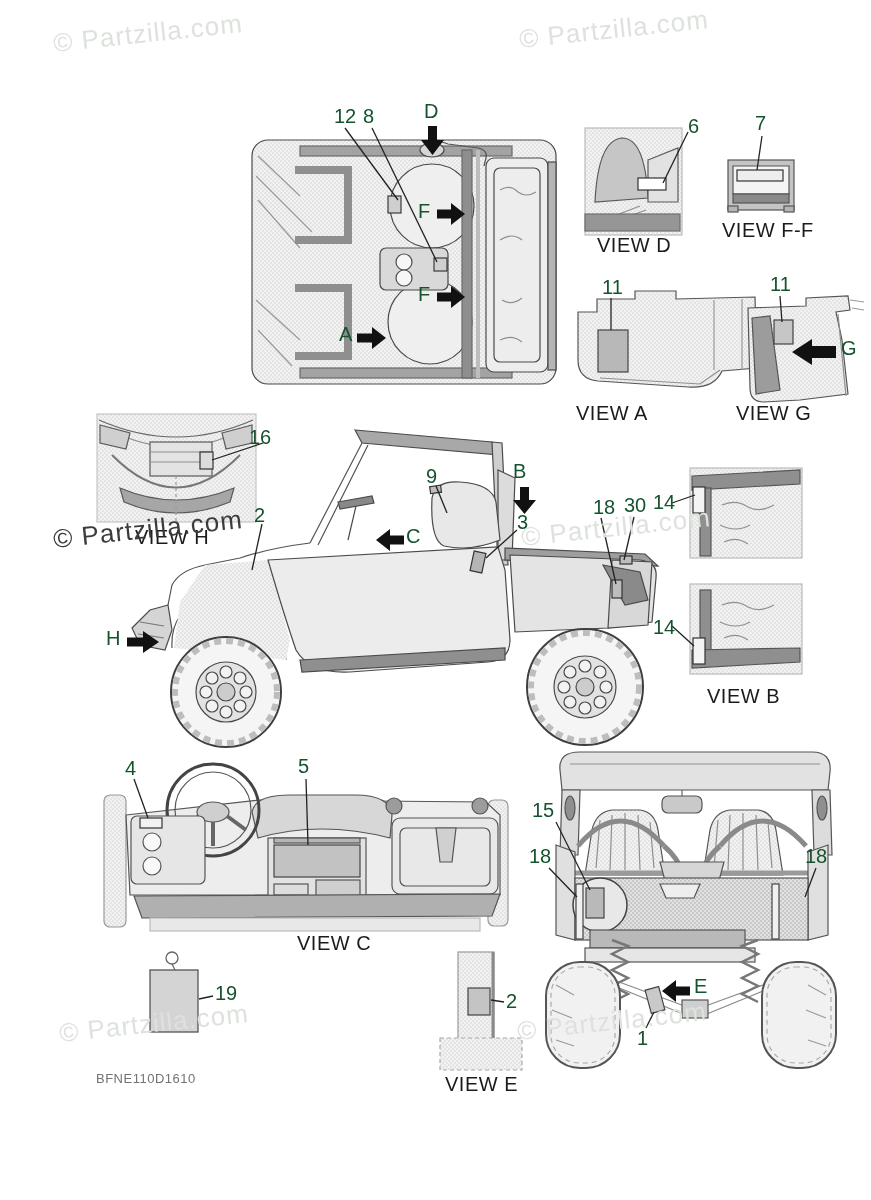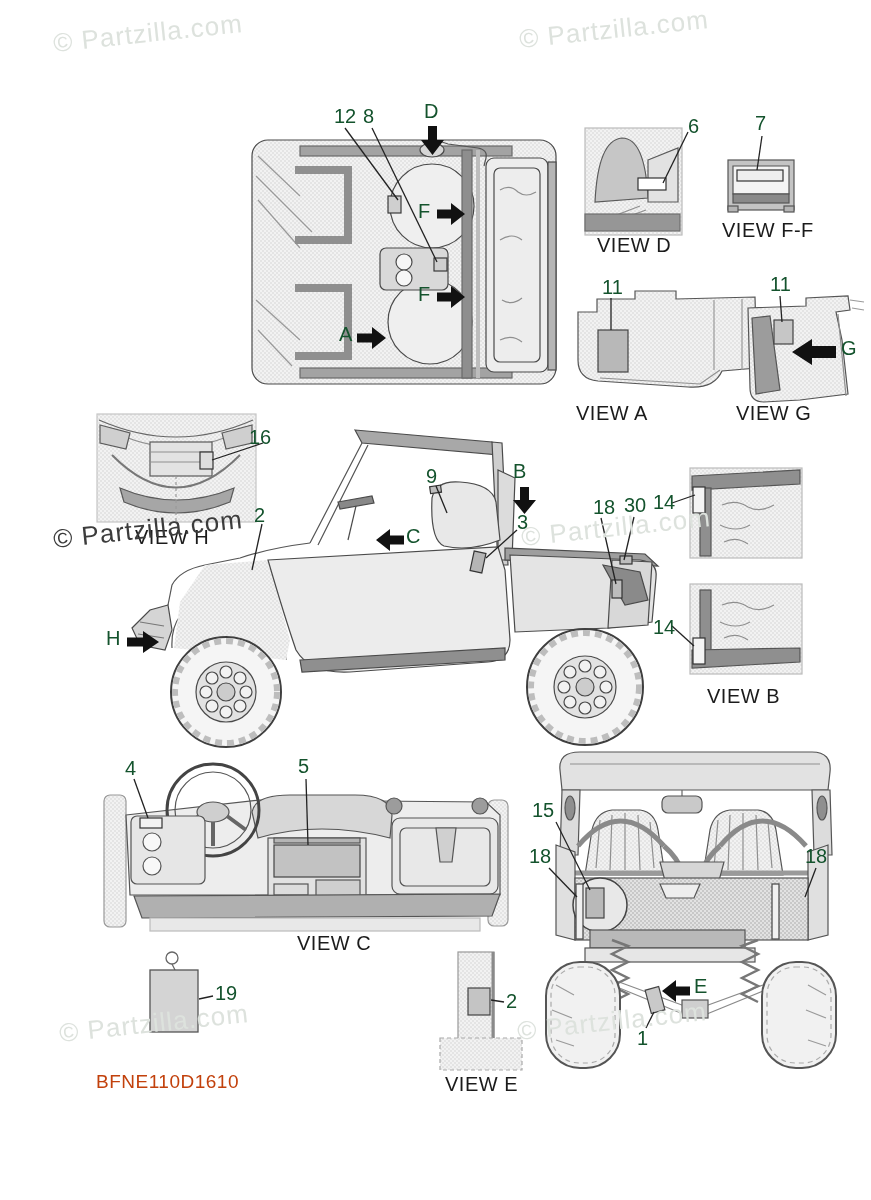--- a/index.html
+++ b/index.html
@@ -1,21 +1,21 @@
 <!DOCTYPE html>
 <html><head>
 <meta charset="utf-8">
 <style>
   html,body{margin:0;padding:0;background:#fff;}
   .canvas{position:relative;width:871px;height:1200px;background:#ffffff;overflow:hidden;
           font-family:"Liberation Sans", sans-serif;}
   .art{position:absolute;left:0;top:0;}
   .co{position:absolute;font-size:20px;line-height:1;color:#14532d;white-space:nowrap;}
   .vl{position:absolute;font-size:20px;line-height:1;color:#1b1b1b;letter-spacing:.5px;white-space:nowrap;}
-  .code{position:absolute;font-size:19px;line-height:1;color:#c2410c;letter-spacing:.5px;}
+  .code{position:absolute;font-size:13px;line-height:1;color:#737373;letter-spacing:.5px;}
   .wm{position:absolute;font-size:26px;line-height:1;letter-spacing:1px;color:#dde2dd;
       transform:rotate(-6deg);transform-origin:left top;white-space:nowrap;}
   .wm-dark{color:#3c3c3c;}
 </style>
 </head>
 <body>
 
 <div class="canvas">
 
   <svg class="art" width="871" height="1200" viewBox="0 0 871 1200">

